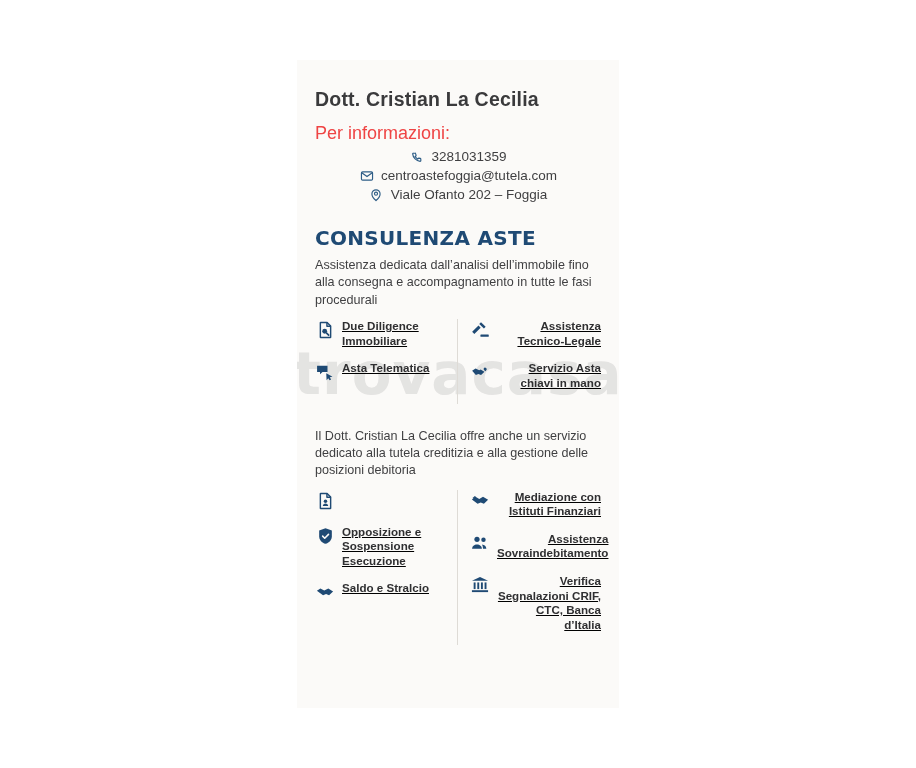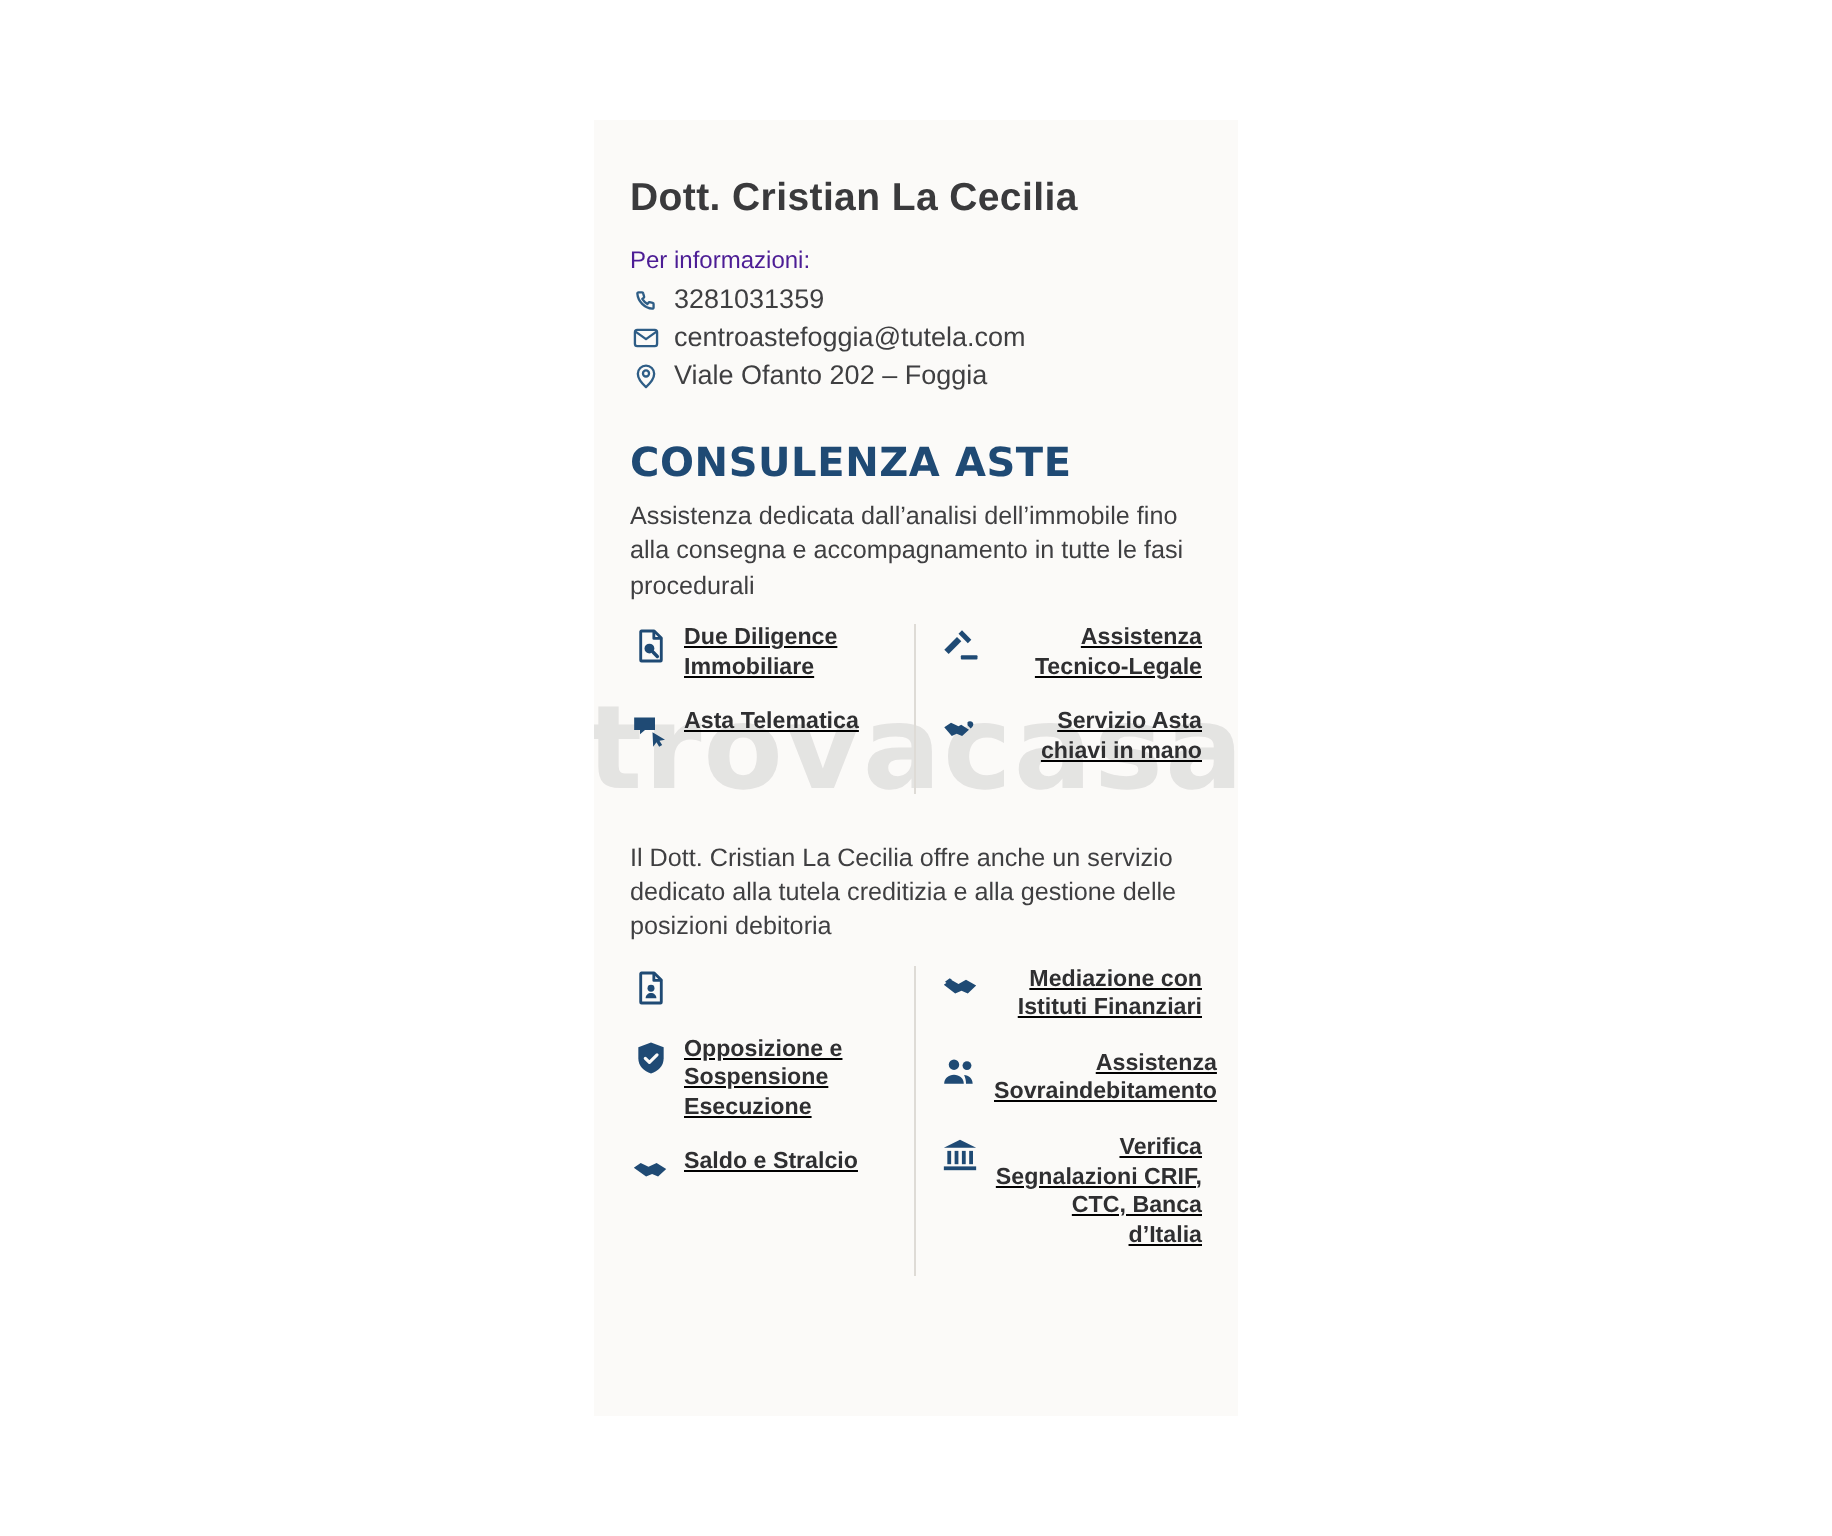--- a/index.html
+++ b/index.html
@@ -54,31 +54,32 @@
 
   .doc-title {
     font-size: 19.5px;
     font-weight: bold;
     color: #3a3a3c;
     letter-spacing: 0.2px;
     margin: 0 0 12px 0;
     font-family: Liberation Sans, sans-serif;
   }
   .sub-label {
-    font-size: 12px;
-    color: #4c1d95;
+    font-size: 18px;
+    color: #ef4444;
     margin-bottom: 5px;
   }
   .contact-row {
     display: flex;
     align-items: center;
     gap: 7px;
     margin-bottom: 4px;
     font-size: 13.5px;
     color: #3f3f41;
+    justify-content: center;
   }
   .contact-row .ico {
     width: 15px;
     height: 15px;
     flex: 0 0 15px;
     display: flex;
     align-items: center;
     justify-content: center;
     color: #2e5d86;
   }

